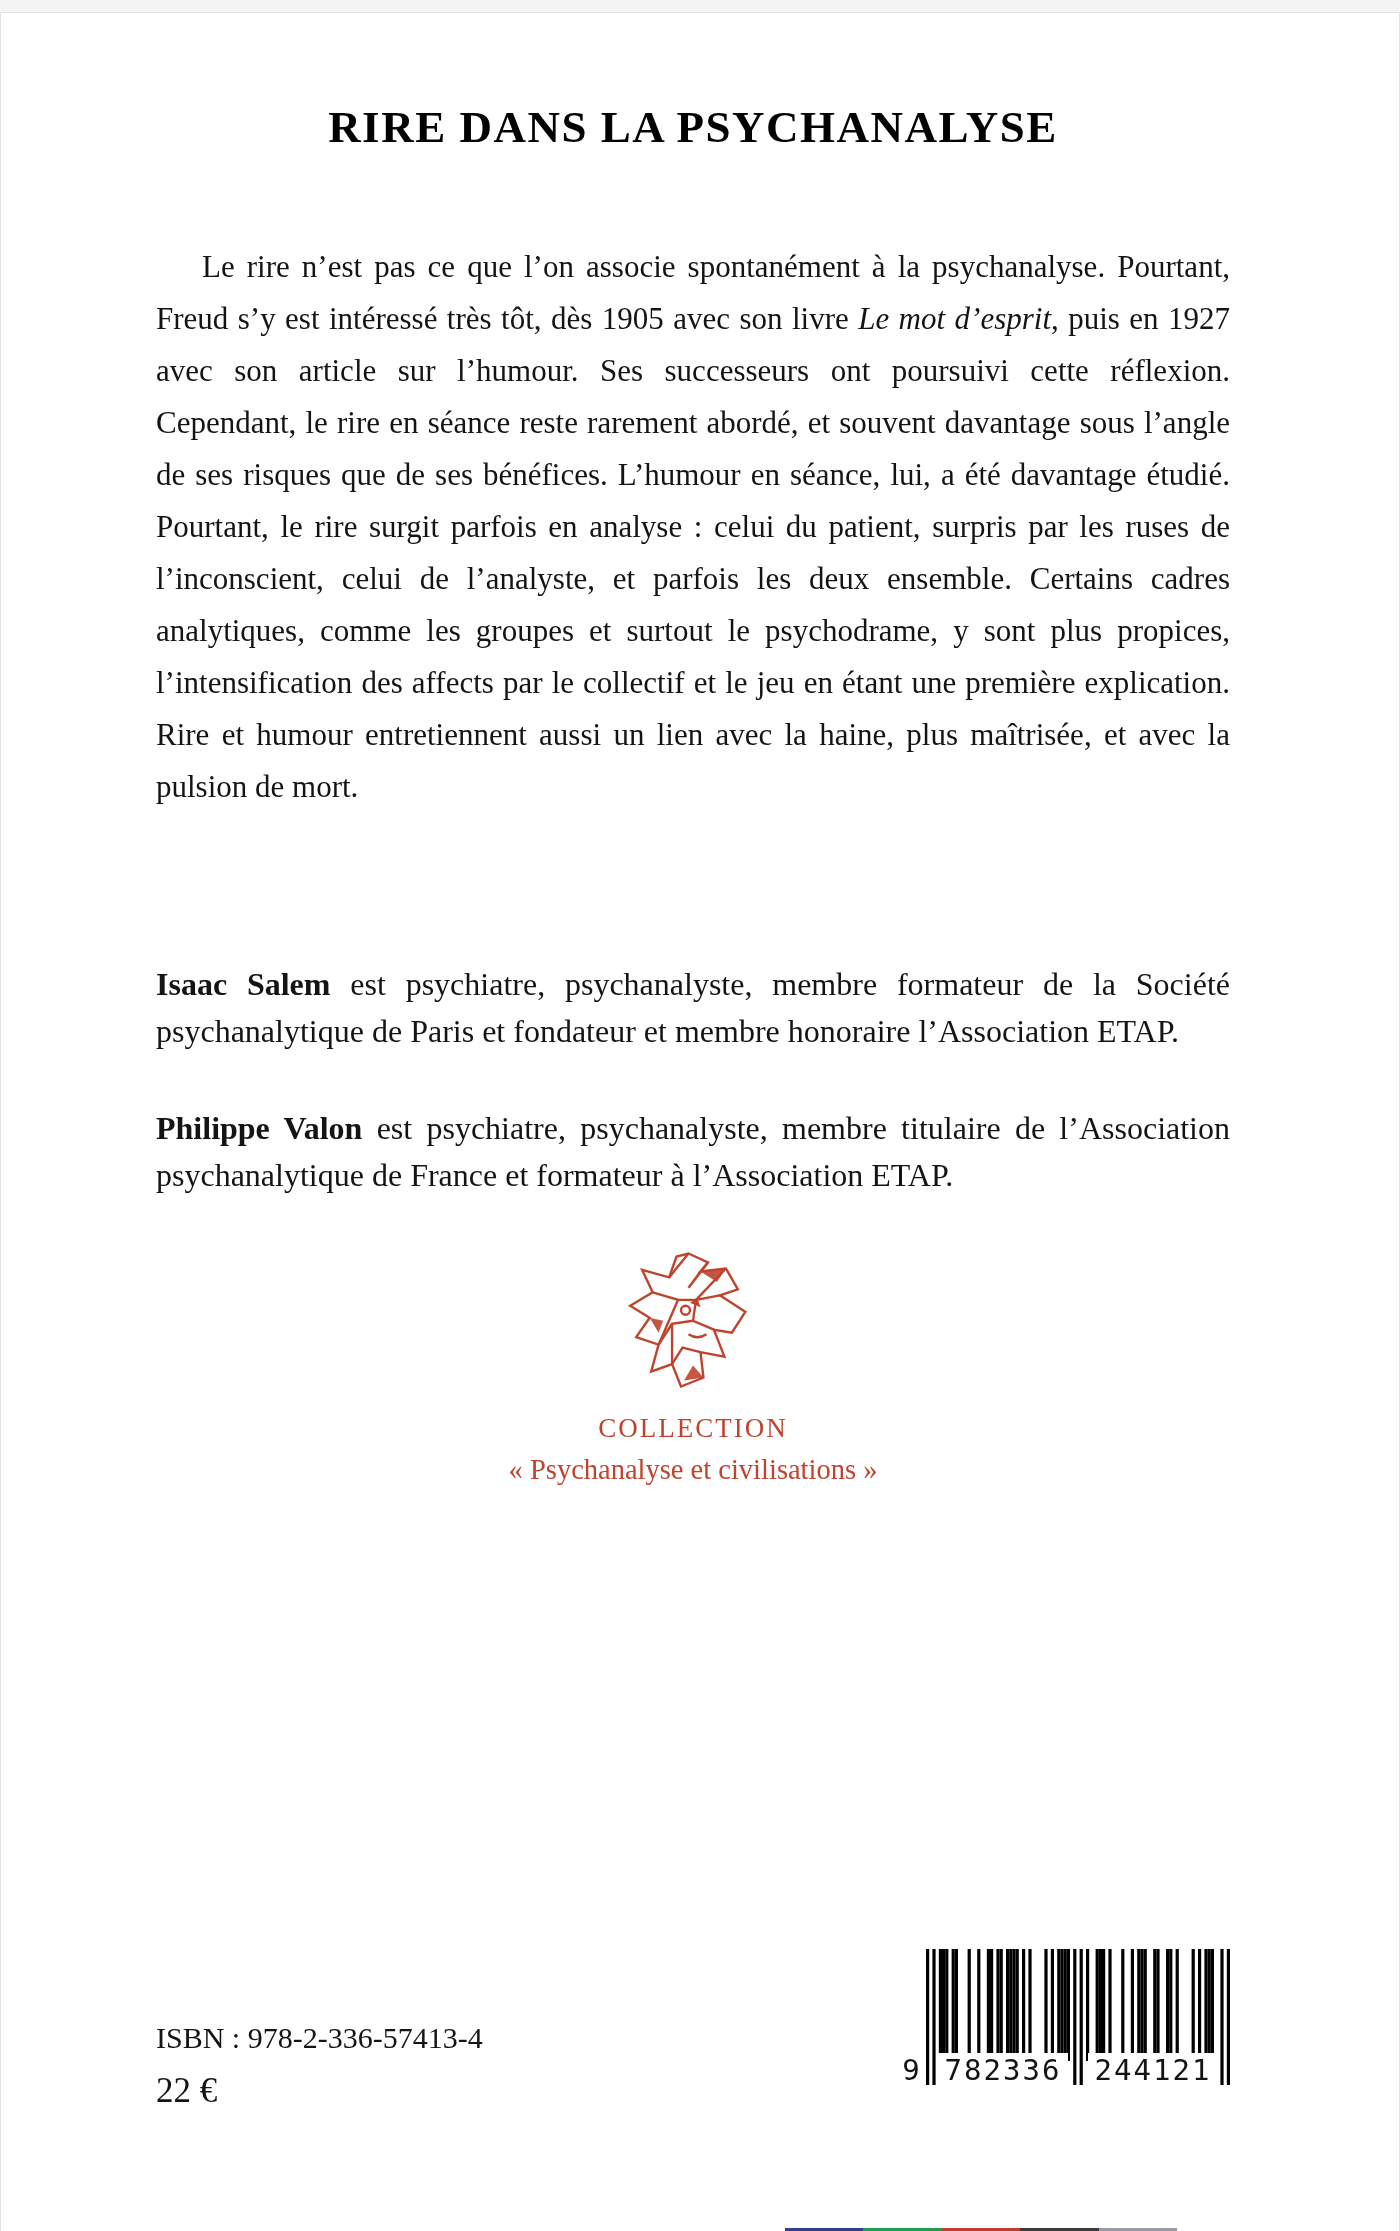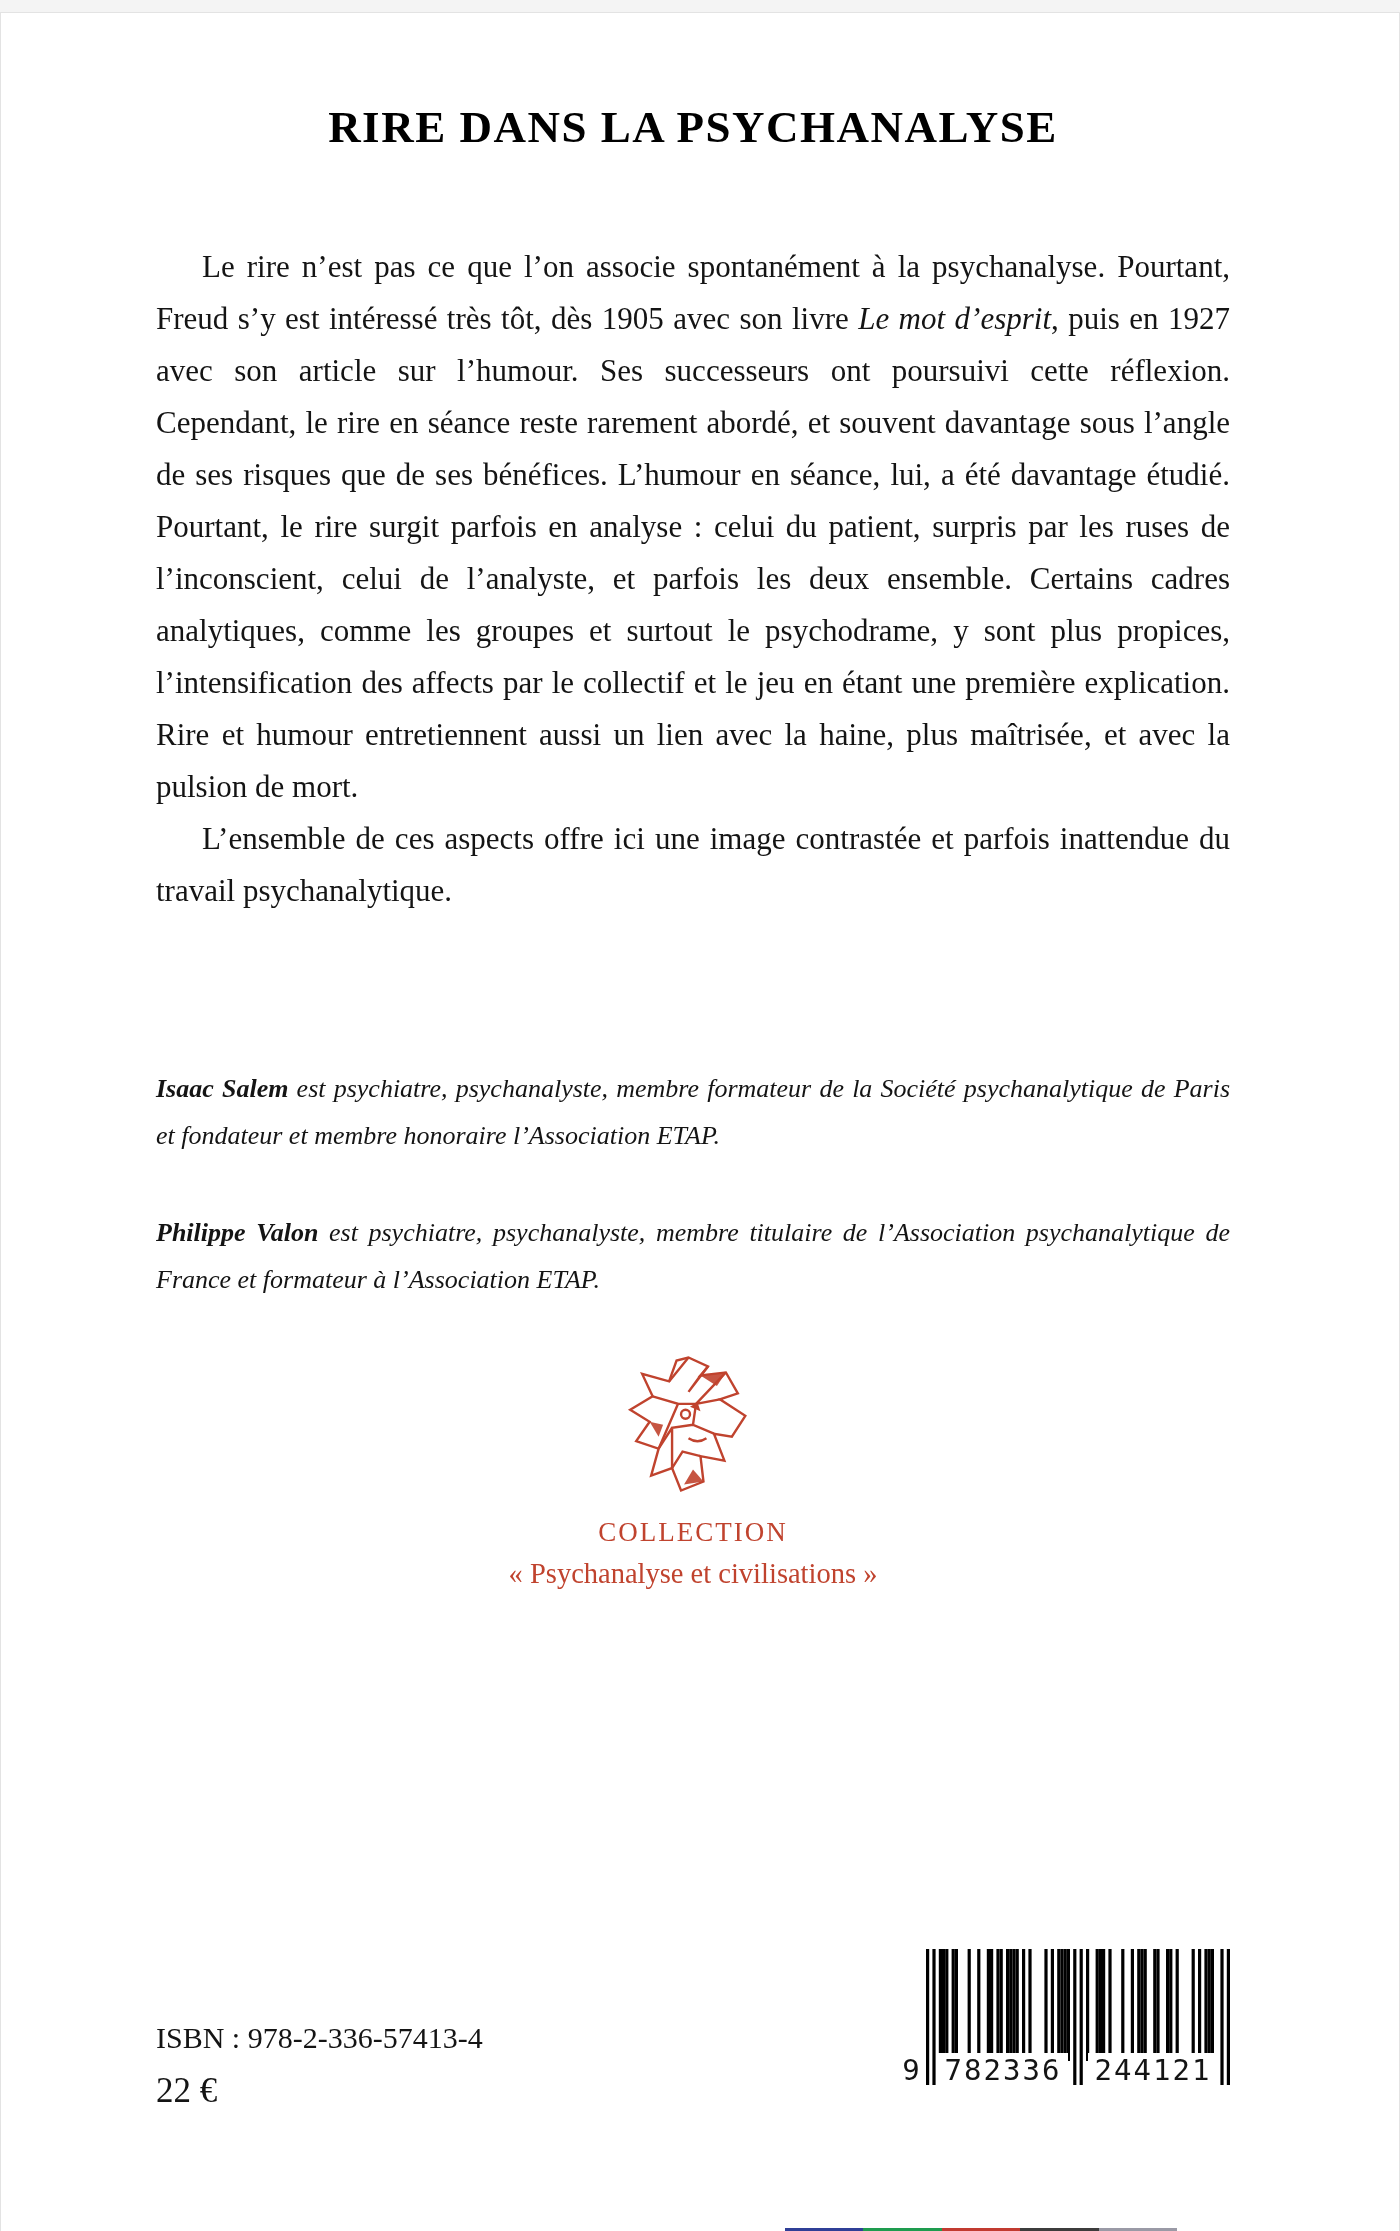--- a/index.html
+++ b/index.html
@@ -32,22 +32,21 @@
   .body-par{
     margin:0;
     font-size:31px;
     line-height:52px;
     text-align:justify;
     text-indent:46px;
   }
   .bios{margin-top:148px;}
   .bio{
     margin:0 0 50px 0;
-    font-style:italic;
-    font-size:26px;
+    font-size:32px;
     line-height:47px;
     text-align:justify;
   }
   .bio b{font-weight:bold;}
   .contributors{
     margin:36px 0 0 0;
     font-style:italic;
     font-size:28.5px;
     line-height:47px;
     text-align:justify;
@@ -104,21 +103,20 @@
 <body>
 
 <div class="page">
 
   <div class="column">
 
     <h1 class="book-title">RIRE DANS LA PSYCHANALYSE</h1>
 
     <div class="synopsis">
       <p class="body-par"><span>Le rire n’est pas ce que l’on associe spontanément à la psychanalyse. Pourtant, Freud s’y est intéressé très tôt, dès 1905 avec son livre </span><i>Le mot d’esprit</i><span>, puis en 1927 avec son article sur l’humour. Ses successeurs ont poursuivi cette réflexion. Cependant, le rire en séance reste rarement abordé, et souvent davantage sous l’angle de ses risques que de ses bénéfices. L’humour en séance, lui, a été davantage étudié. Pourtant, le rire surgit parfois en analyse : celui du patient, surpris par les ruses de l’inconscient, celui de l’analyste, et parfois les deux ensemble. Certains cadres analytiques, comme les groupes et surtout le psychodrame, y sont plus propices, l’intensification des affects par le collectif et le jeu en étant une première explication. Rire et humour entretiennent aussi un lien avec la haine, plus maîtrisée, et avec la pulsion de mort.</span></p>
-      <p class="body-par">L’ensemble de ces aspects offre ici une image contrastée et parfois inattendue du travail psychanalytique.</p>
     </div>
 
     <div class="bios">
       <p class="bio"><b>Isaac Salem</b><span> est psychiatre, psychanalyste, membre formateur de la Société psychanalytique de Paris et fondateur et membre honoraire l’Association ETAP.</span></p>
       <p class="bio"><b>Philippe Valon</b><span> est psychiatre, psychanalyste, membre titulaire de l’Association psychanalytique de France et formateur à l’Association ETAP.</span></p>
     </div>
 
     <div class="collection-block">
       <svg width="150" height="142" viewBox="0 0 100 95" aria-hidden="true">
         <g fill="none" stroke="#c0432e" stroke-width="1.6" stroke-linejoin="miter">

